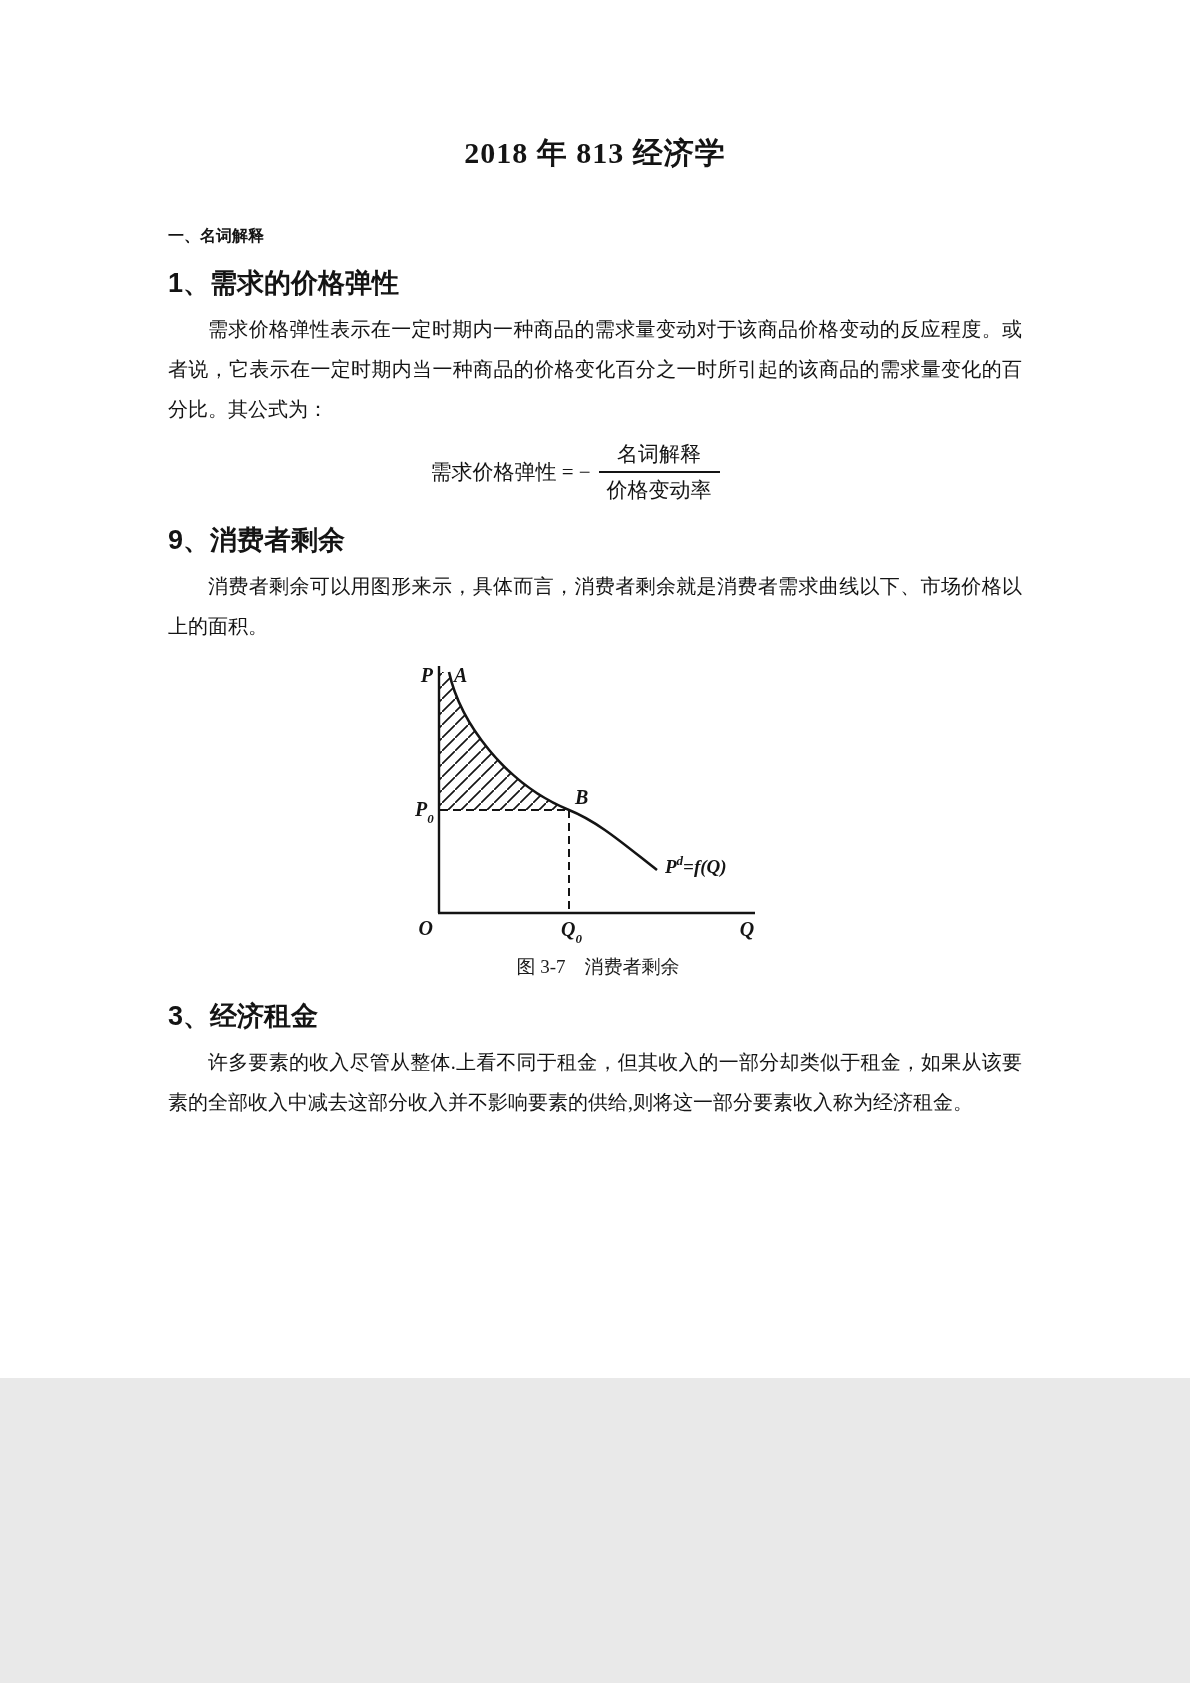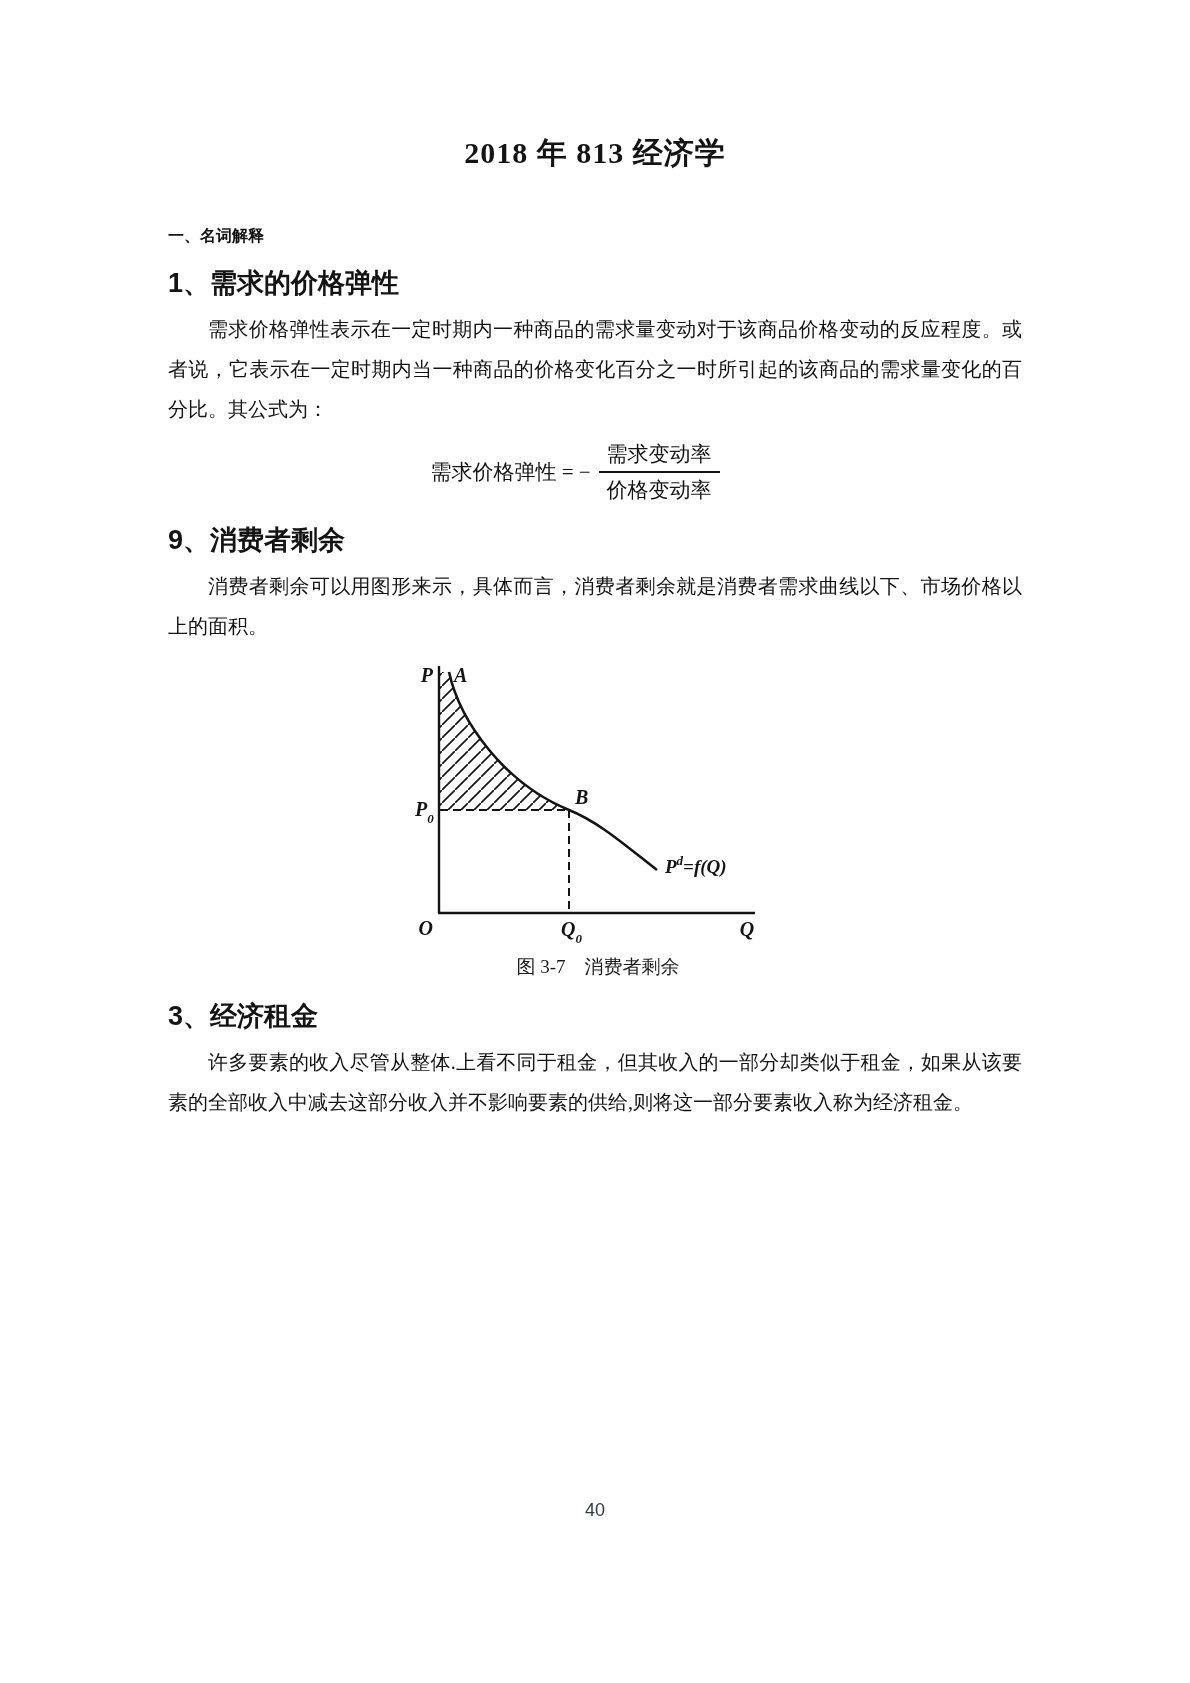--- a/index.html
+++ b/index.html
@@ -1,19 +1,19 @@
 <!DOCTYPE html>
 <html><head>
 <meta charset="utf-8">
 <style>
   html, body { margin: 0; padding: 0; background: #e9e9e9; }
   .page {
     position: relative;
     width: 1190px;
-    height: 1683px;
+    height: 1378px;
     margin: 0 auto;
     background: #ffffff;
     box-sizing: border-box;
     padding: 133px 168px 0 168px;
     color: #141414;
     font-family: "Liberation Serif", "DejaVu Serif", serif;
     overflow: hidden;
   }
   .doc-title {
     margin: 0;
@@ -91,21 +91,21 @@
   <h1 class="doc-title">2018 年 813 经济学</h1>
 
   <h2 class="section-head">一、名词解释</h2>
 
   <h3 class="sub-head">1、需求的价格弹性</h3>
   <p class="body">需求价格弹性表示在一定时期内一种商品的需求量变动对于该商品价格变动的反应程度。或者说，它表示在一定时期内当一种商品的价格变化百分之一时所引起的该商品的需求量变化的百分比。其公式为：</p>
 
   <div class="formula">
     <span class="lhs">需求价格弹性 = −</span>
     <span class="frac">
-      <span class="num">需求变动率</span>
+      <span class="num">名词解释</span>
       <span class="den">价格变动率</span>
     </span>
   </div>
 
   <h3 class="sub-head">9、消费者剩余</h3>
   <p class="body">消费者剩余可以用图形来示，具体而言，消费者剩余就是消费者需求曲线以下、市场价格以上的面积。</p>
 
   <div class="figure-block">
     <svg width="390" height="290" viewBox="0 0 390 290" font-family="Liberation Serif, DejaVu Serif, serif">
       <defs>

